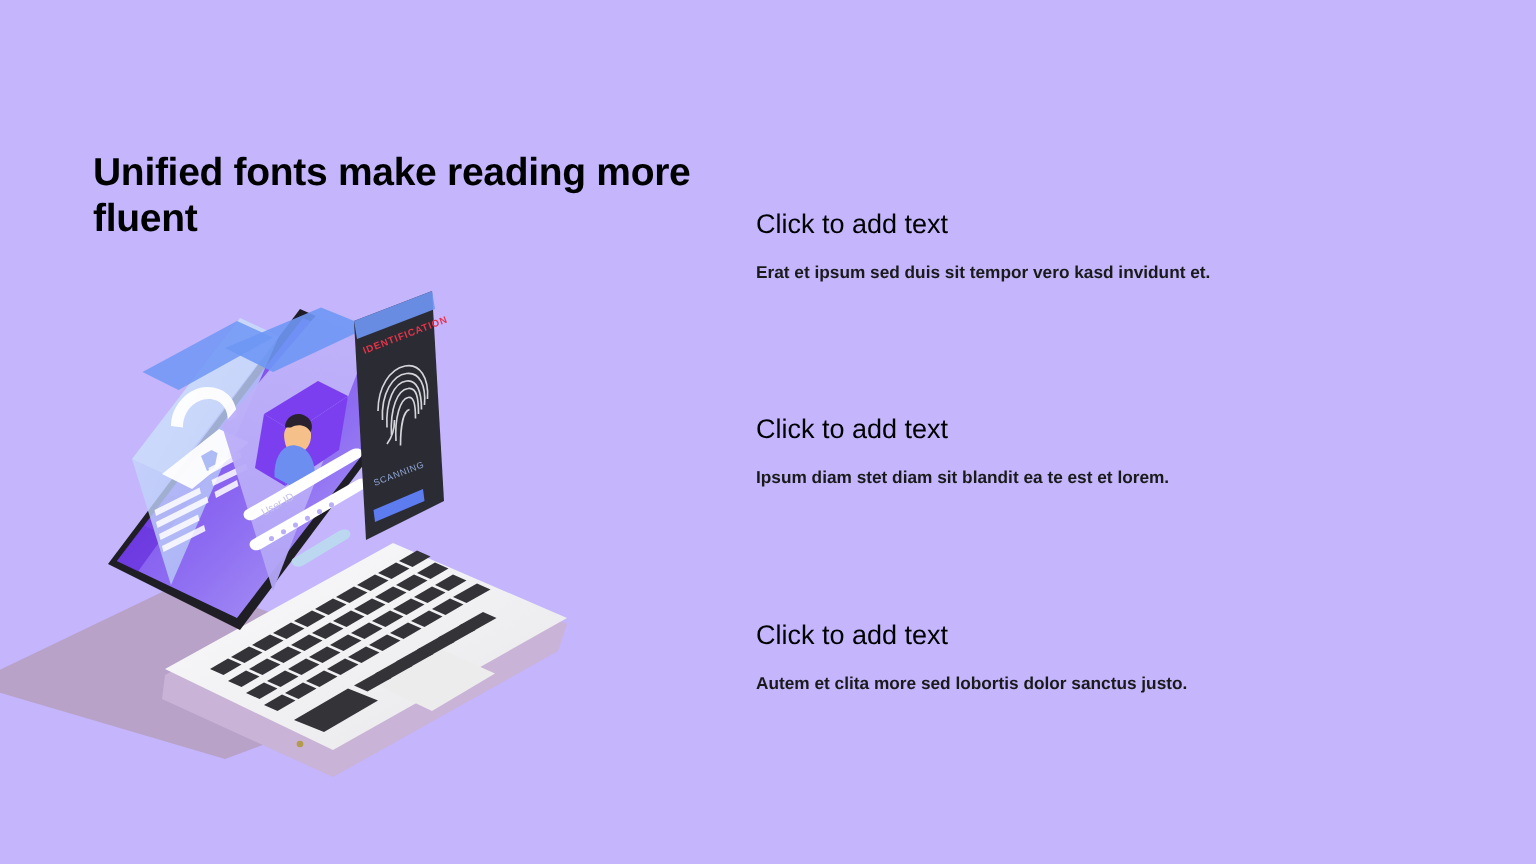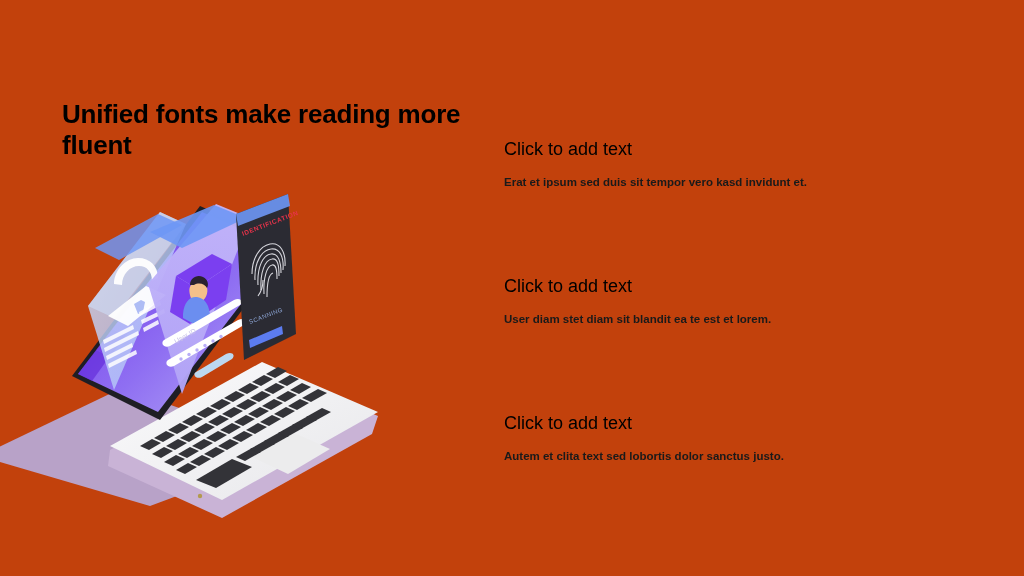--- a/index.html
+++ b/index.html
@@ -11,21 +11,21 @@
     height: 576px;
     background: #ffffff;
     font-family: "Liberation Sans", sans-serif;
     overflow: hidden;
     position: relative;
   }
 
   .slide {
     position: absolute;
     inset: 0;
-    background: #c2410c;
+    background: #c4b5fd;
   }
 
   
   .slide-title {
     position: absolute;
     left: 62px;
     top: 99px;
     width: 400px;
     font-size: 26px;
     font-weight: bold;
@@ -267,22 +267,22 @@
 
   <div class="text-col">
 
     <div class="text-block">
       <div class="block-heading">Click to add text</div>
       <div class="block-body">Erat et ipsum sed duis sit tempor vero kasd invidunt et.</div>
     </div>
 
     <div class="text-block">
       <div class="block-heading">Click to add text</div>
-      <div class="block-body">User diam stet diam sit blandit ea te est et lorem.</div>
+      <div class="block-body">Ipsum diam stet diam sit blandit ea te est et lorem.</div>
     </div>
 
     <div class="text-block">
       <div class="block-heading">Click to add text</div>
-      <div class="block-body">Autem et clita text sed lobortis dolor sanctus justo.</div>
+      <div class="block-body">Autem et clita more sed lobortis dolor sanctus justo.</div>
     </div>
 
   </div>
 </div>
 
 </body></html>

